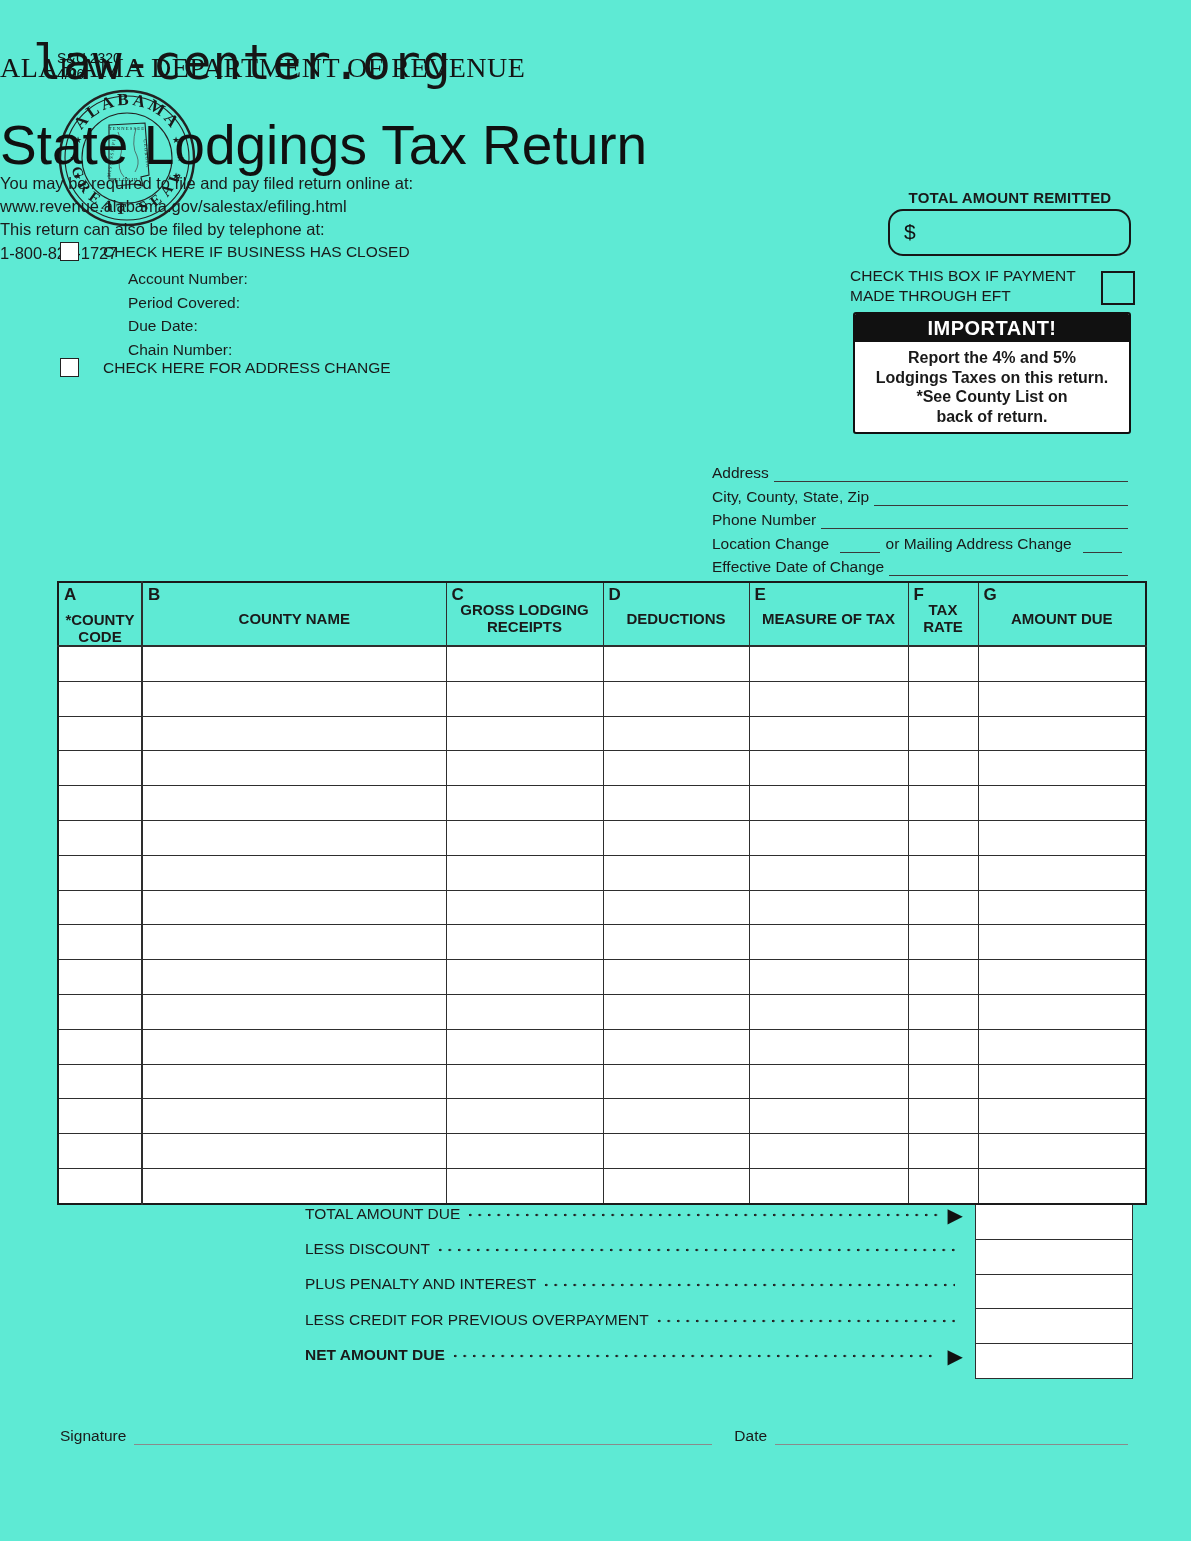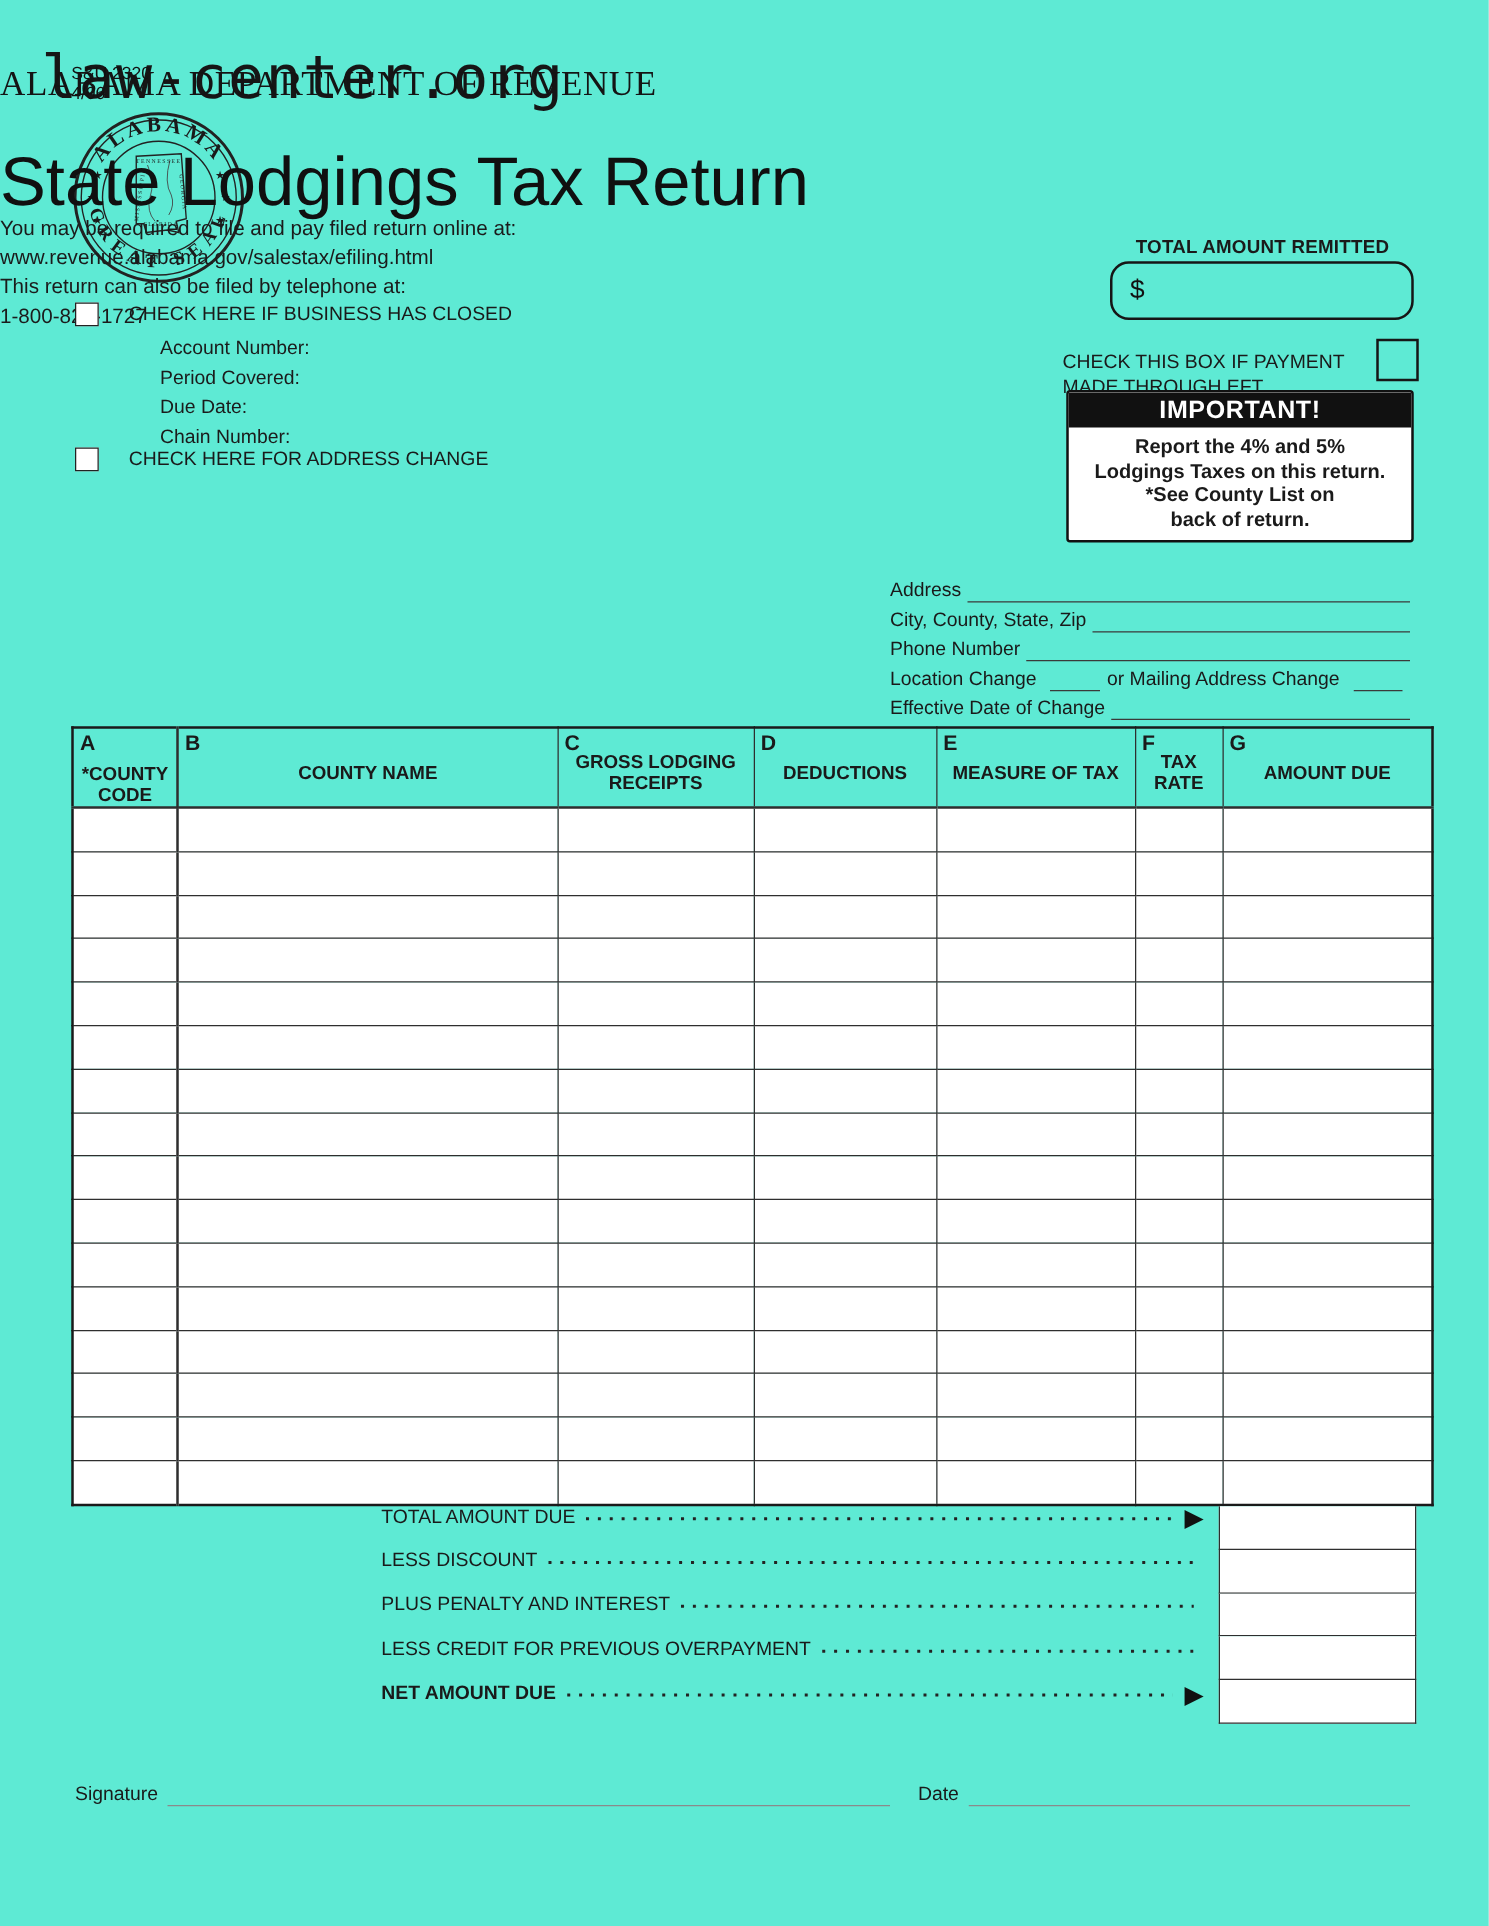--- a/index.html
+++ b/index.html
@@ -24,21 +24,21 @@
     font-family:Liberation Sans, sans-serif; font-size:55px; color:#101010;}
   .efile{position:absolute; left:0; width:1191px; font-size:16.5px; color:#1b1b1b;}
   
   .cbrow{display:flex; align-items:center; gap:24px; font-size:15.5px;}
   .cb{width:17px; height:17px; border:1.6px solid #222; background:#fff; flex:0 0 auto;}
   .fieldlist{left:128px; top:267px; font-size:15.5px; line-height:23.5px; color:#1b1b1b;}
   
   .remit-label{left:890px; top:189px; width:240px; text-align:center; font-weight:bold; font-size:15px; letter-spacing:.2px;}
   .remit-box{left:888px; top:209px; width:239px; height:43px; border:2.2px solid #161616; border-radius:15px;}
   .remit-box .cur{position:absolute; left:14px; top:9px; font-size:21px; color:#111;}
-  .eft-label{left:850px; top:280px; width:230px; font-size:15.5px; line-height:19.5px;}
+  .eft-label{left:850px; top:266px; width:230px; font-size:15.5px; line-height:19.5px;}
   .eft-cb{left:1101px; top:271px; width:30px; height:30px; border:2.2px solid #161616;}
   .imp{left:853px; top:312px; width:274px; height:118px; border:2.2px solid #111; border-radius:3px; overflow:hidden; background:#fff;}
   .imp-head{height:28px; background:#111; color:#fff; font-weight:bold; font-size:20px;
     display:flex; align-items:center; justify-content:center; letter-spacing:.5px;}
   .imp-body{font-weight:bold; font-size:16px; line-height:19.5px; text-align:center; padding-top:6px; white-space:pre-line;}
   
   .addr-block{left:712px; top:459px; width:416px; font-size:15.5px;}
   .addr-row{display:flex; align-items:flex-end; height:23.4px;}
   .addr-row .lbl{white-space:nowrap; padding-right:5px;}
   .fill-line{flex:1 1 auto; border-bottom:1.4px solid #3a3a3a; height:17px;}

